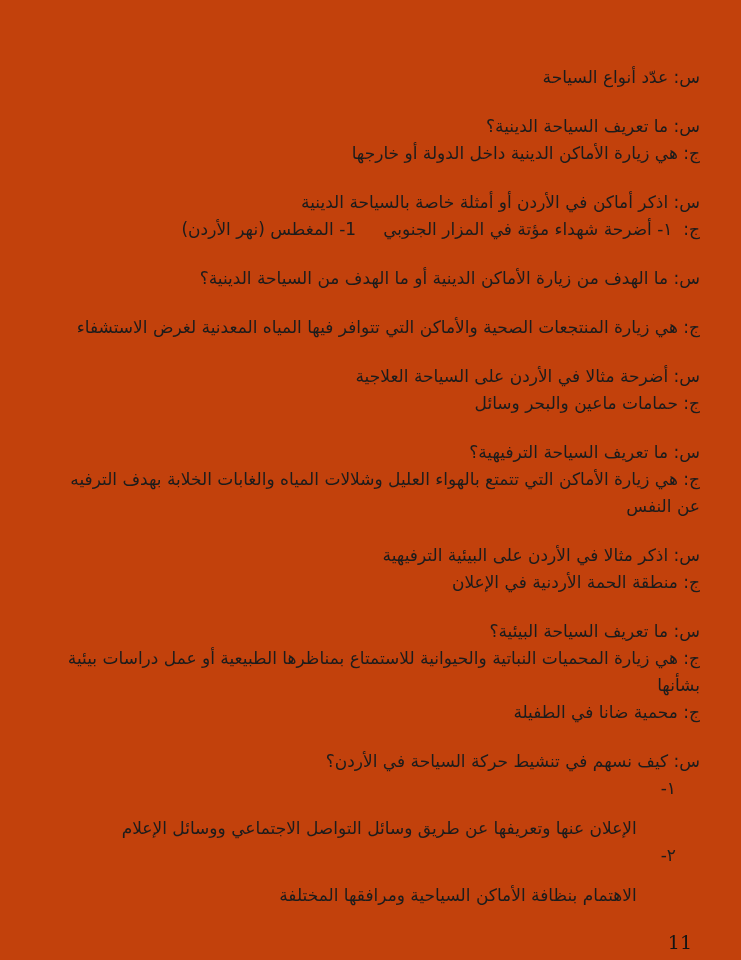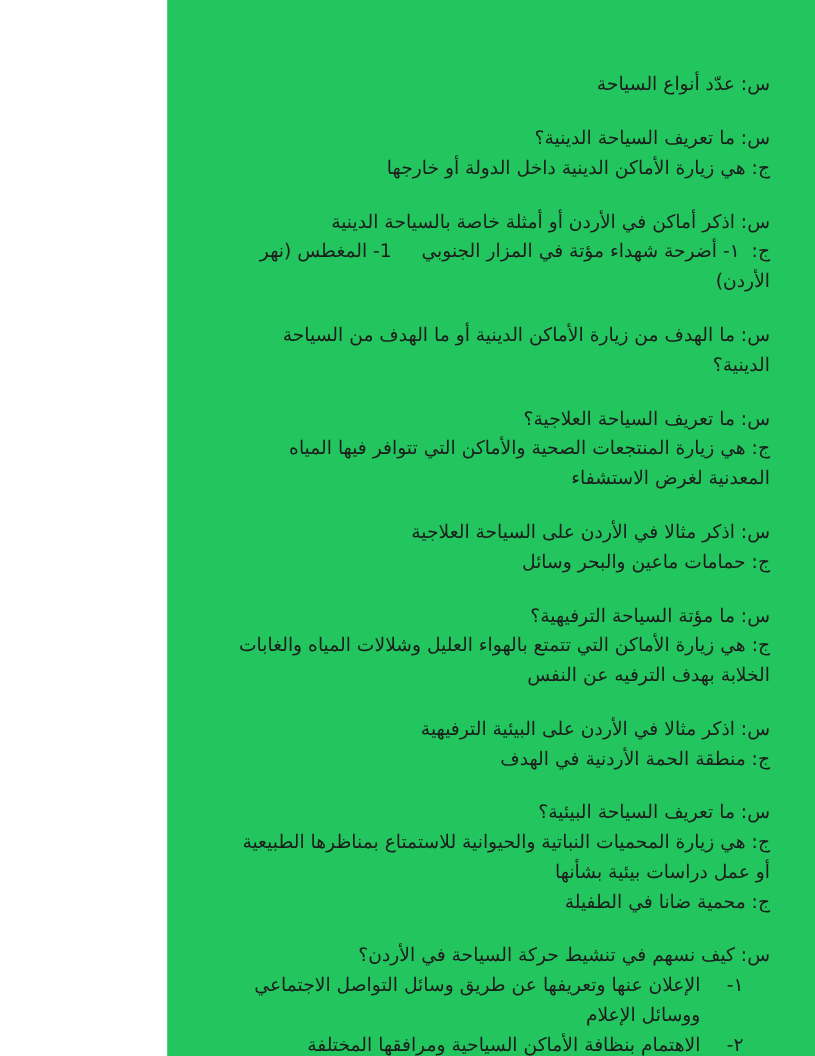--- a/index.html
+++ b/index.html
@@ -2,23 +2,23 @@
 <html lang="ar" dir="rtl"><head>
 <meta charset="utf-8">
 <style>
   html, body {
     margin: 0;
     padding: 0;
     background: #ffffff;
   }
   .page {
     position: relative;
-    width: 589px;
+    width: 741px;
     height: 960px;
-    background: #22c55e;
+    background: #c2410c;
     color: #1c1c1c;
     direction: rtl;
     font-family: "DejaVu Sans", sans-serif;
     font-size: 17px;
     box-sizing: border-box;
     padding: 64px 41px 0 53px;
     overflow: hidden;
   }
   .qa-block {
     margin: 0 0 22px 0;
@@ -36,20 +36,21 @@
     line-height: 27px;
     padding-right: 24px;
   }
   .list-item .num {
     flex: 0 0 auto;
     margin-left: 24px;
   }
   .list-item .item-text {
     flex: 1 1 auto;
     text-align: right;
+    margin-top: 40px;
   }
   .page-number {
     margin-top: 12px;
     direction: ltr;
     text-align: right;
     padding-right: 8px;
     font-family: "DejaVu Serif", serif;
     font-size: 19px;
     color: #141414;
   }
@@ -71,37 +72,36 @@
   <div class="qa-block">
     <p class="line">س: اذكر أماكن في الأردن أو أمثلة خاصة بالسياحة الدينية</p>
     <p class="line">ج:  ١- أضرحة شهداء مؤتة في المزار الجنوبي     1- المغطس (نهر الأردن)</p>
   </div>
 
   <div class="qa-block">
     <p class="line">س: ما الهدف من زيارة الأماكن الدينية أو ما الهدف من السياحة الدينية؟</p>
   </div>
 
   <div class="qa-block">
-    <p class="line">س: ما تعريف السياحة العلاجية؟</p>
     <p class="line">ج: هي زيارة المنتجعات الصحية والأماكن التي تتوافر فيها المياه المعدنية لغرض الاستشفاء</p>
   </div>
 
   <div class="qa-block">
-    <p class="line">س: اذكر مثالا في الأردن على السياحة العلاجية</p>
+    <p class="line">س: أضرحة مثالا في الأردن على السياحة العلاجية</p>
     <p class="line">ج: حمامات ماعين والبحر وسائل</p>
   </div>
 
   <div class="qa-block">
-    <p class="line">س: ما مؤتة السياحة الترفيهية؟</p>
+    <p class="line">س: ما تعريف السياحة الترفيهية؟</p>
     <p class="line">ج: هي زيارة الأماكن التي تتمتع بالهواء العليل وشلالات المياه والغابات الخلابة بهدف الترفيه عن النفس</p>
   </div>
 
   <div class="qa-block">
     <p class="line">س: اذكر مثالا في الأردن على البيئية الترفيهية</p>
-    <p class="line">ج: منطقة الحمة الأردنية في الهدف</p>
+    <p class="line">ج: منطقة الحمة الأردنية في الإعلان</p>
   </div>
 
   <div class="qa-block">
     <p class="line">س: ما تعريف السياحة البيئية؟</p>
     <p class="line">ج: هي زيارة المحميات النباتية والحيوانية للاستمتاع بمناظرها الطبيعية أو عمل دراسات بيئية بشأنها</p>
     <p class="line">ج: محمية ضانا في الطفيلة</p>
   </div>
 
   <div class="qa-block">
     <p class="line">س: كيف نسهم في تنشيط حركة السياحة في الأردن؟</p>

